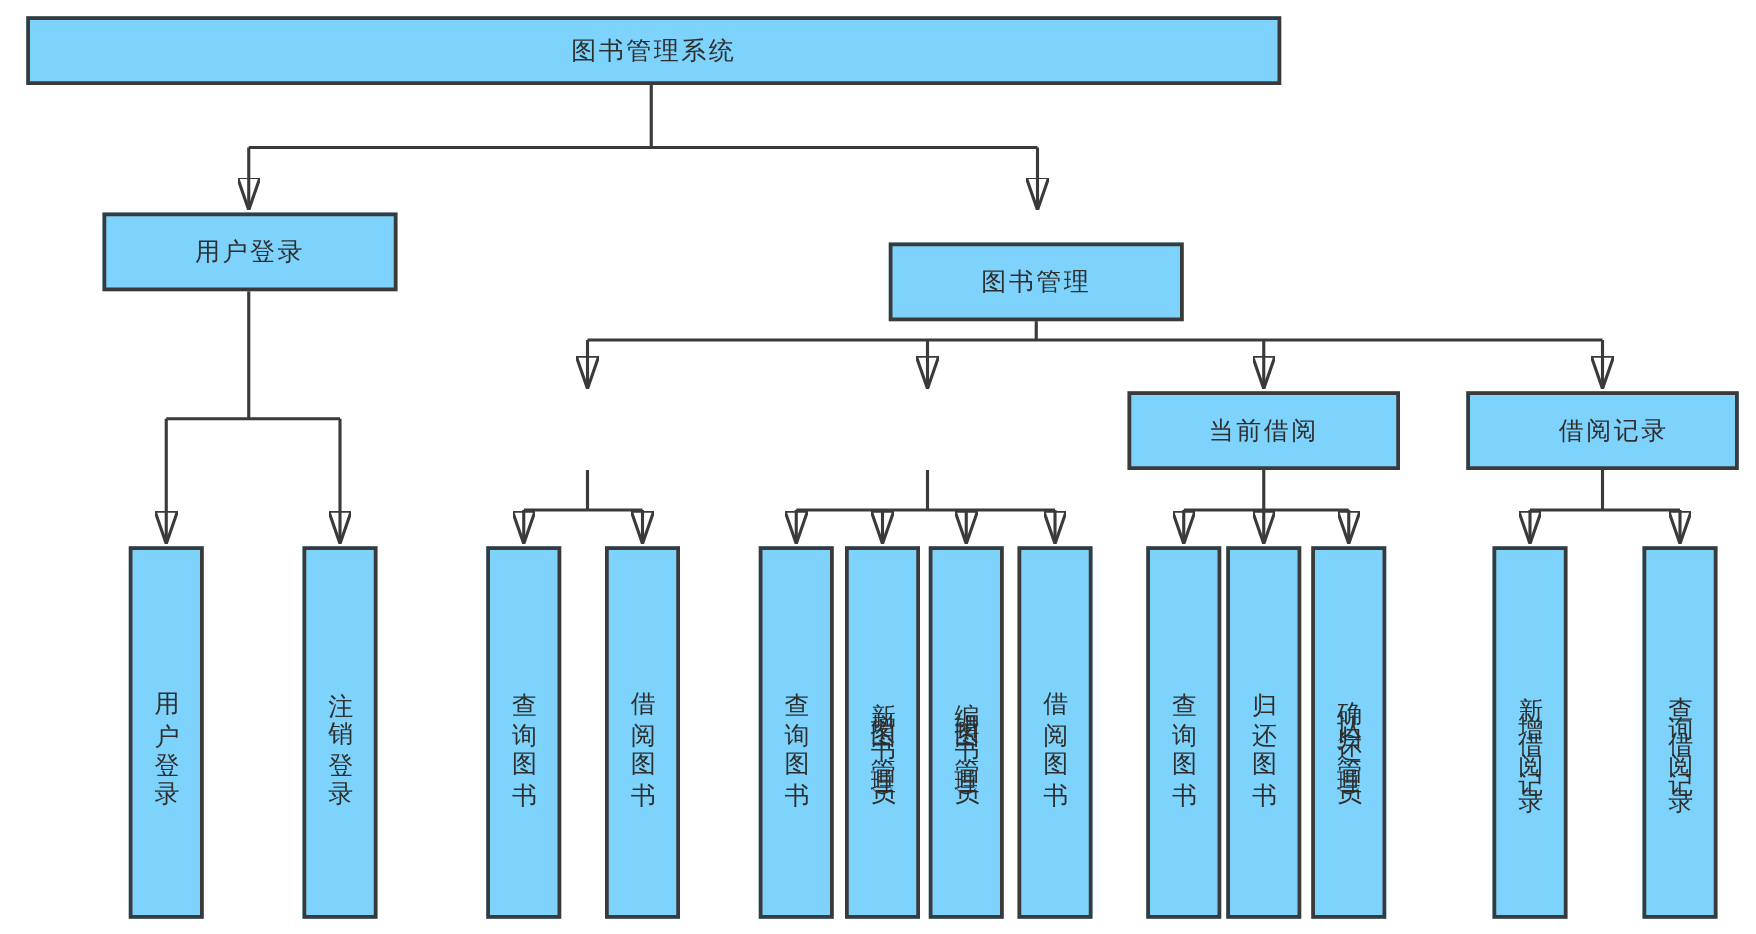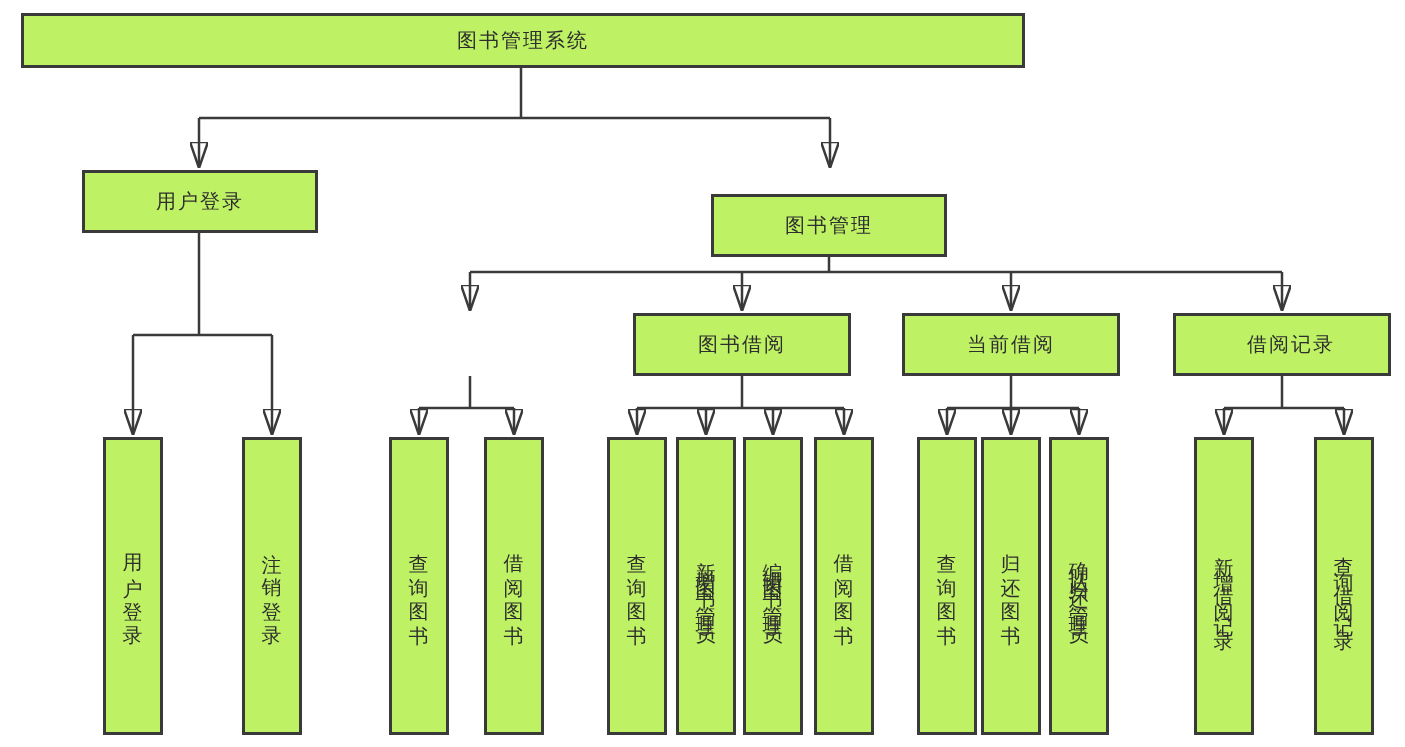--- a/index.html
+++ b/index.html
@@ -5,21 +5,21 @@
   html,body{margin:0;padding:0;background:#ffffff;}
   #canvas{
     position:relative;
     width:1405px;height:747px;
     background:#ffffff;
     font-family:"Liberation Sans","DejaVu Sans",sans-serif;
     overflow:hidden;
   }
   .box{
     position:absolute;
-    background:#bef264;
+    background:#7dd3fc;
     border:3px solid #3a3a3a;
     box-sizing:border-box;
     display:flex;
     align-items:center;
     justify-content:center;
     color:#2e2e2e;
   }
   .hbox{
     font-size:20px;
     letter-spacing:2px;
@@ -101,23 +101,20 @@
     <span>图书管理系统</span>
   </div>
 
   <div class="box hbox lvl2a">
     <span>用户登录</span>
   </div>
   <div class="box hbox lvl2b">
     <span>图书管理</span>
   </div>
 
-  <div class="box hbox lvl3 l3b">
-    <span>图书借阅</span>
-  </div>
   <div class="box hbox lvl3 l3c">
     <span>当前借阅</span>
   </div>
   <div class="box hbox lvl3 l3d">
     <span>借阅记录</span>
   </div>
 
   <div class="box leaf ls-wide" style="left:103px;">
     <span>用户登录</span>
   </div>

